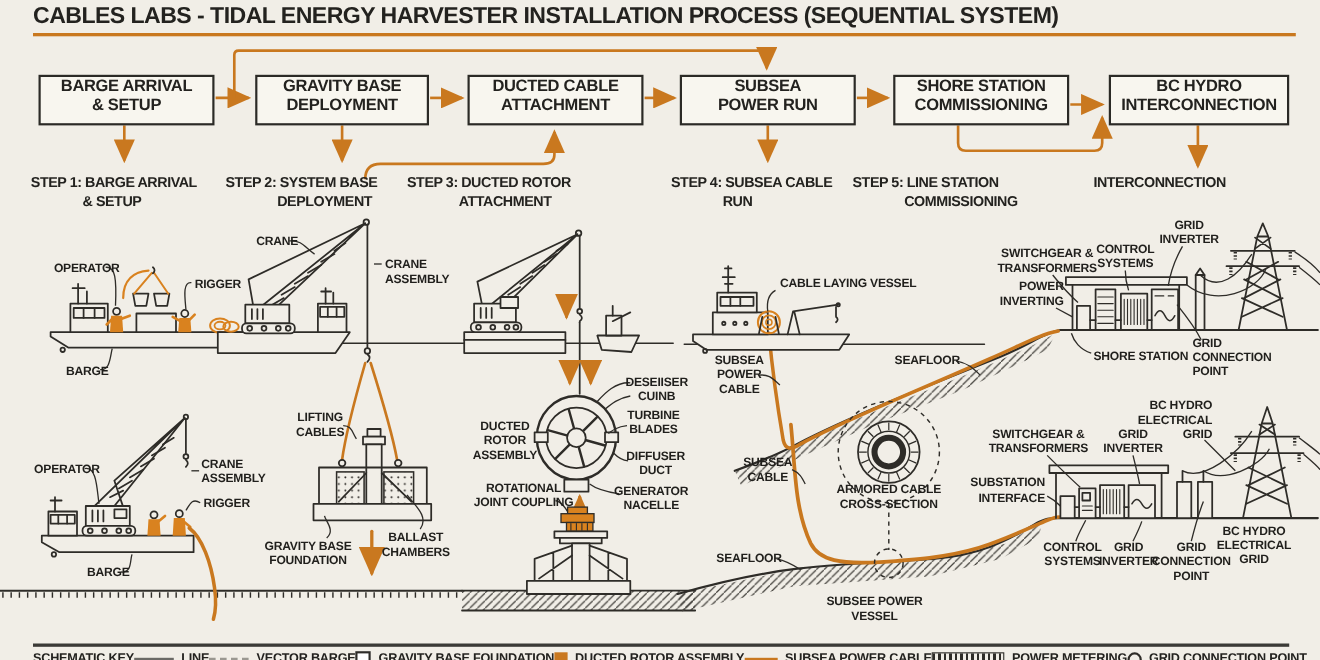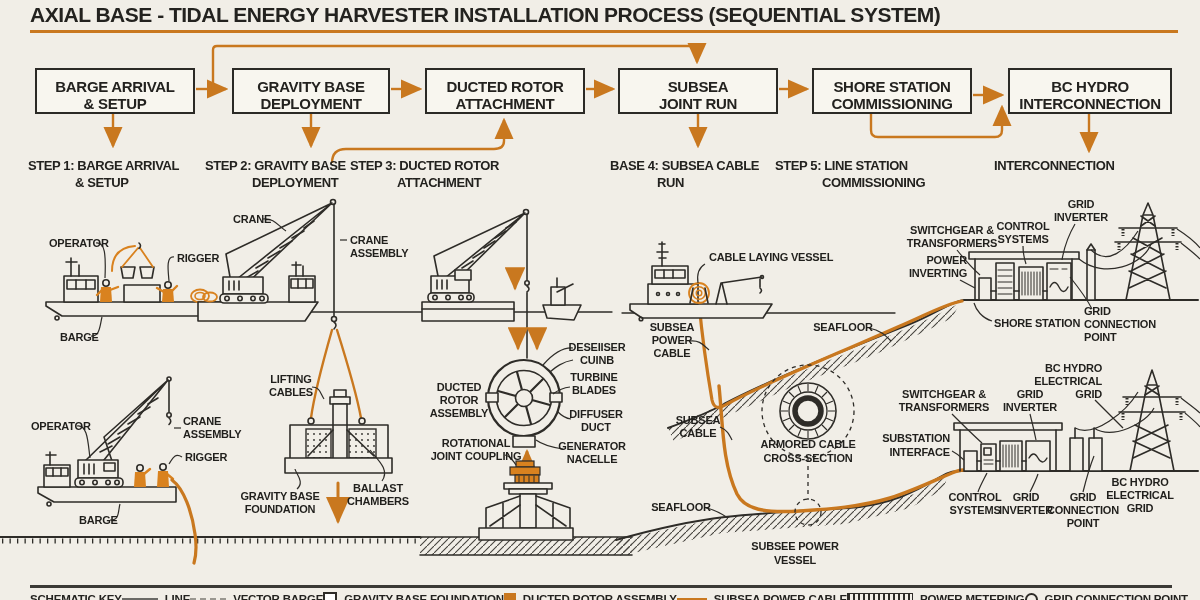--- a/index.html
+++ b/index.html
@@ -2,21 +2,21 @@
 <html><head>
 <meta charset="utf-8">
 <style>
   html,body{margin:0;padding:0}
   body{width:1200px;height:600px;overflow:hidden;position:relative;
        background:#f1eee7;font-family:"Liberation Sans",sans-serif;color:#23221f}
   .abs{position:absolute}
   #title{left:30px;top:3px;font-size:21px;font-weight:700;letter-spacing:-.5px;white-space:nowrap}
   #title-rule{left:30px;top:30px;width:1148px;height:3px;background:#c9781f}
   .fbox{position:absolute;top:68px;height:42px;background:#f8f6ef;border:2px solid #2b2a26;
-        display:flex;flex-direction:column;align-items:center;justify-content:flex-end;
+        display:flex;flex-direction:column;align-items:center;justify-content:flex-start;
         font-size:15px;font-weight:700;line-height:17px;letter-spacing:-.3px;text-align:center;z-index:2}
   .step{position:absolute;top:157px;font-size:13px;font-weight:700;line-height:17px;
         letter-spacing:-.4px;white-space:nowrap;z-index:2}
   .step .l2{margin-left:47px}
   svg{position:absolute;left:0;top:0;z-index:1}
   .ln{fill:none;stroke:#2e2c28;stroke-width:1.6;stroke-linecap:round;stroke-linejoin:round}
   .lnf{fill:#f1eee7;stroke:#2e2c28;stroke-width:1.6;stroke-linejoin:round}
   .ld{fill:none;stroke:#2e2c28;stroke-width:1.2}
   .flw{fill:none;stroke:#c9781f;stroke-width:2.4}
   .or{fill:none;stroke:#c9781f;stroke-width:2.6;stroke-linecap:round}
@@ -36,62 +36,62 @@
   .sw-sq{width:10px;height:10px;border:2px solid #2e2c28;background:#fff}
   .sw-osq{width:12px;height:12px;background:#c9781f}
   .sw-oline{width:30px;height:3px;background:#c9781f}
   .sw-hatch{width:64px;height:10px;border:1px solid #2e2c28;
             background:repeating-linear-gradient(90deg,#2e2c28 0 2px,#f1eee7 2px 5px)}
   .sw-circ{width:9px;height:9px;border:2px solid #2e2c28;border-radius:50%}
 </style>
 </head>
 <body>
 
-<div class="abs" id="title">AXIAL BASE - TIDAL ENERGY HARVESTER INSTALLATION PROCESS (SEQUENTIAL SYSTEM)</div>
+<div class="abs" id="title">CABLES LABS - TIDAL ENERGY HARVESTER INSTALLATION PROCESS (SEQUENTIAL SYSTEM)</div>
 <div class="abs" id="title-rule"></div>
 
 <div class="fbox" style="left:35px;width:156px">
   <span>BARGE ARRIVAL</span>
   <span>&amp; SETUP</span>
   </div>
 <div class="fbox" style="left:232px;width:154px">
   <span>GRAVITY BASE</span>
   <span>DEPLOYMENT</span>
   </div>
 <div class="fbox" style="left:425px;width:156px">
-  <span>DUCTED ROTOR</span>
+  <span>DUCTED CABLE</span>
   <span>ATTACHMENT</span>
   </div>
 <div class="fbox" style="left:618px;width:156px">
   <span>SUBSEA</span>
-  <span>JOINT RUN</span>
+  <span>POWER RUN</span>
   </div>
 <div class="fbox" style="left:812px;width:156px">
   <span>SHORE STATION</span>
   <span>COMMISSIONING</span>
   </div>
 <div class="fbox" style="left:1008px;width:160px">
   <span>BC HYDRO</span>
   <span>INTERCONNECTION</span>
   </div>
 
 <div class="step" style="left:28px">
   <div>STEP 1: BARGE ARRIVAL</div>
   <div class="l2">&amp; SETUP</div>
   </div>
 <div class="step" style="left:205px">
-  <div>STEP 2: GRAVITY BASE</div>
+  <div>STEP 2: SYSTEM BASE</div>
   <div class="l2">DEPLOYMENT</div>
   </div>
-<div class="step" style="left:350px">
+<div class="step" style="left:370px">
   <div>STEP 3: DUCTED ROTOR</div>
   <div class="l2">ATTACHMENT</div>
   </div>
 <div class="step" style="left:610px">
-  <div>BASE 4: SUBSEA CABLE</div>
+  <div>STEP 4: SUBSEA CABLE</div>
   <div class="l2">RUN</div>
   </div>
 <div class="step" style="left:775px">
   <div>STEP 5: LINE STATION</div>
   <div class="l2">COMMISSIONING</div>
   </div>
 <div class="step" style="left:947px">
   <div class="l2">INTERCONNECTION</div>
   </div>
 

